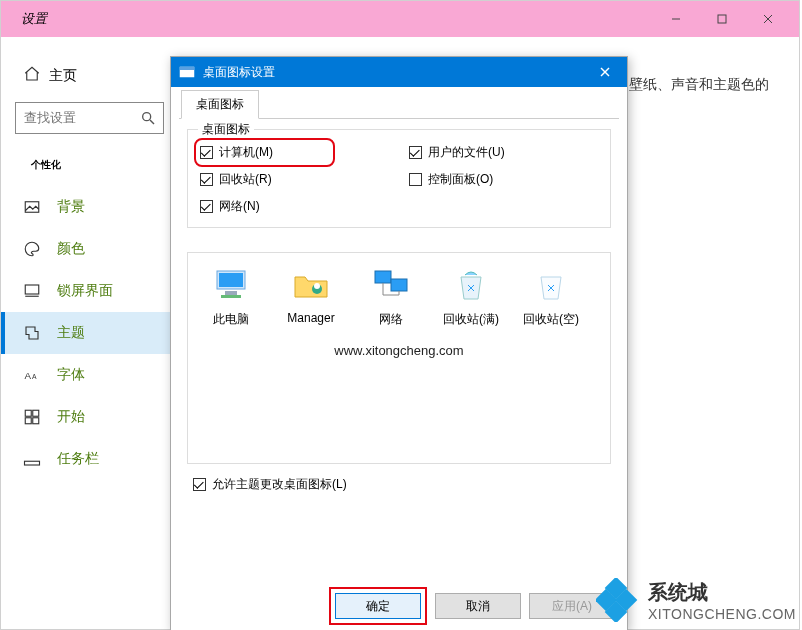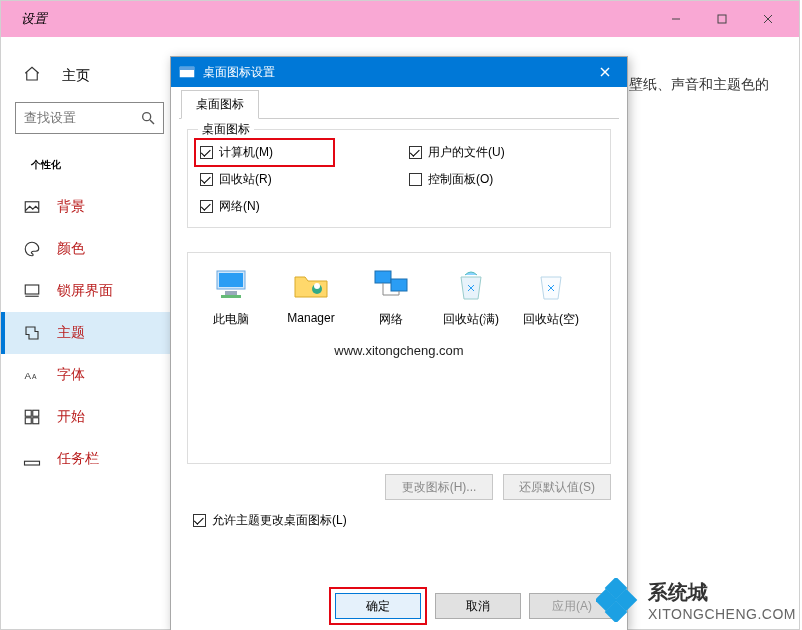--- a/index.html
+++ b/index.html
@@ -38,21 +38,21 @@
   }
   .win-btn svg { width: 10px; height: 10px; stroke: #444; }
   .settings-body { display: flex; height: calc(100% - 36px); }
   .sidebar {
     width: 175px;
     padding: 20px 0 0 0;
   }
   .home-row {
     display: flex; align-items: center;
     padding: 8px 20px 16px 22px;
-    gap: 21px;
+    gap: 8px;
     font-size: 14px;
   }
   .home-icon svg { width: 18px; height: 18px; stroke: #333; fill: none; stroke-width: 1.5; }
   .search {
     margin: 0 12px 22px 14px;
   }
   .search input {
     width: 100%;
     height: 32px;
     padding: 0 28px 0 8px;
@@ -68,21 +68,21 @@
   .category-label {
     padding: 2px 0 14px 30px;
     font-size: 10px;
     font-weight: 700;
   }
   .nav-item {
     display: flex; align-items: center;
     gap: 16px;
     padding: 12px 0 12px 22px;
     font-size: 14px;
-    color: #b91c1c;
+    color: #4d7c0f;
     position: relative;
   }
   .nav-item.active {
     background: #d9ecf9;
   }
   .nav-item.active::before {
     content: "";
     position: absolute;
     left: 0; top: 0; bottom: 0;
     width: 4px;
@@ -411,21 +411,21 @@
     <div class="tabstrip">
       <div class="tab">
         <span>桌面图标</span>
       </div>
     </div>
 
     <div class="groupbox">
       <span class="groupbox-label">桌面图标</span>
       <div class="chk-grid">
         <div class="chk">
-          <span class="highlight-red" style="display:flex;align-items:center;gap:6px;">
+          <span class="highlight-red" style="display:flex;align-items:center;gap:6px;border-radius:8px;">
             <span class="box checked"></span>
             <span>计算机(M)</span>
           </span>
         </div>
         <div class="chk">
           <span class="box checked"></span>
           <span>用户的文件(U)</span>
         </div>
         <div class="chk">
           <span class="box checked"></span>
@@ -493,28 +493,20 @@
                 <path d="M10 12 L30 12 L27 34 L13 34 Z" fill="#f9fcff" stroke="#b9d6e8"></path>
                 <path d="M17 20 l3 3 l3 -3 M23 26 l-3 -3 l-3 3" stroke="#2a9df4" fill="none"></path>
               </svg>
           </div>
           <div>回收站(空)</div>
         </div>
       </div>
       <div class="watermark">www.xitongcheng.com</div>
     </div>
 
-    <div class="icon-btns">
-      <div class="wbtn">
-        <span>更改图标(H)...</span>
-      </div>
-      <div class="wbtn">
-        <span>还原默认值(S)</span>
-      </div>
-    </div>
 
     <div class="allow-row">
       <div class="chk">
         <span class="box checked"></span>
         <span>允许主题更改桌面图标(L)</span>
       </div>
     </div>
   </div>
 
   <div class="dlg-footer">

